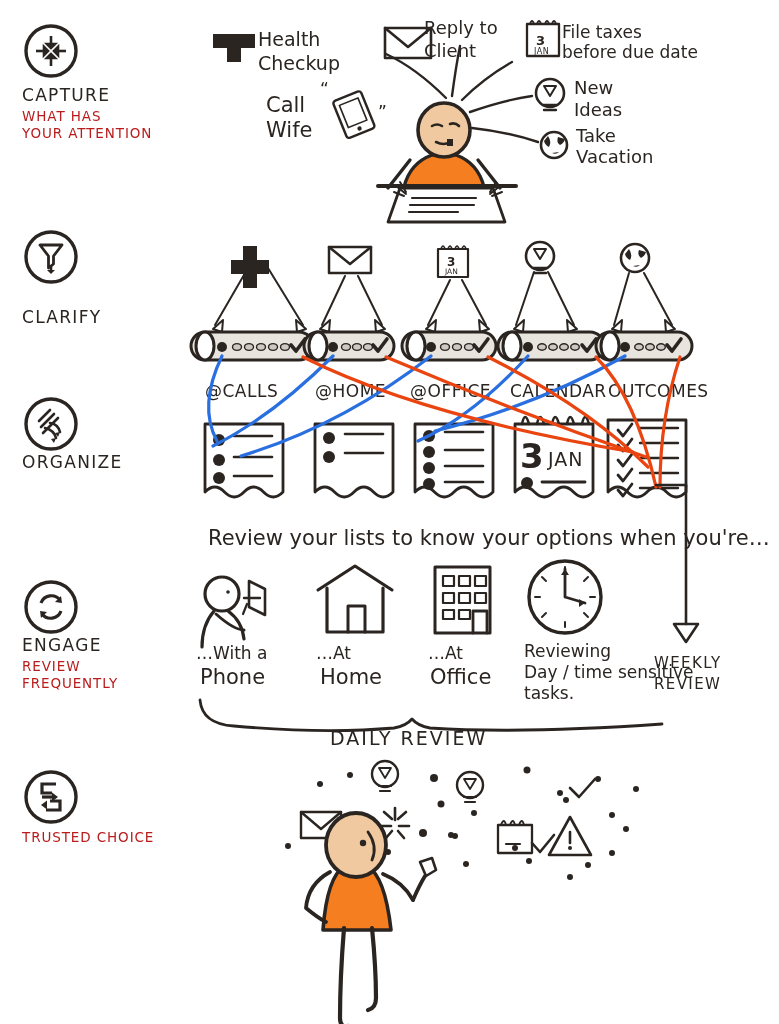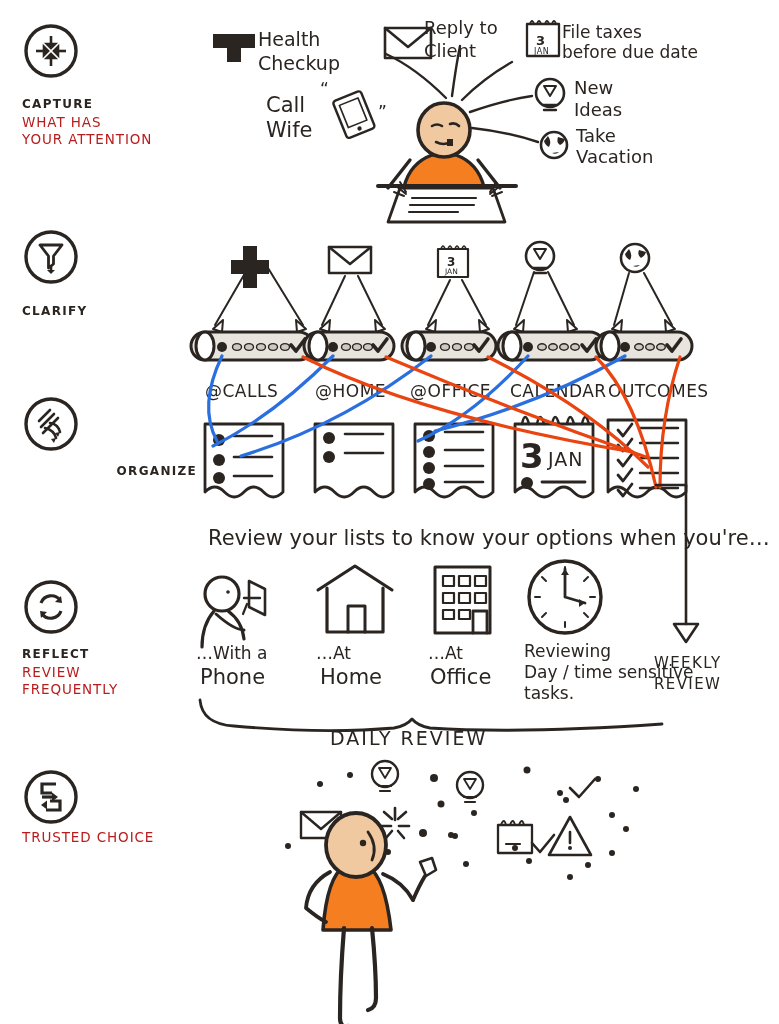--- a/index.html
+++ b/index.html
@@ -2,21 +2,21 @@
 <html><head>
 <meta charset="utf-8">
 <style>
   html,body{margin:0;padding:0;background:#ffffff;}
   body{width:779px;height:1024px;position:relative;overflow:hidden;
        font-family:"DejaVu Sans","Liberation Sans",sans-serif;color:#2b2522;}
   .stage{position:absolute;left:0;top:0;width:779px;height:1024px;}
   svg{display:block;}
   .sidebar-label{position:absolute;}
   .step-title{font-family:"DejaVu Sans","Liberation Sans",sans-serif;
-      font-weight:700;font-size:12px;letter-spacing:1.3px;color:#2b2522;line-height:1.1;margin-top:12px;}
+      font-weight:400;font-size:17px;letter-spacing:1.3px;color:#2b2522;line-height:1.1;}
   .step-sub{font-family:"DejaVu Sans","Liberation Sans",sans-serif;
       font-weight:400;font-size:13.5px;letter-spacing:0.9px;color:#b91c1c;line-height:1.28;
       margin-top:3px;text-transform:uppercase;}
   .icon-circle{position:absolute;}
 </style>
 </head>
 <body>
 
 <div class="stage">
 
@@ -44,53 +44,53 @@
 </div>
 
 <div class="icon-circle" style="left:22px;top:228px;">
   <svg width="58" height="58" viewBox="0 0 58 58">
     <circle cx="29" cy="29" r="25" fill="none" stroke="#2b2522" stroke-width="3.4"></circle>
     <path d="M18 17 h22 l-8.5 11 v8 l-5 4 v-12 z" fill="none" stroke="#2b2522" stroke-width="2.8" stroke-linejoin="round"></path>
     <line x1="29" y1="37" x2="29" y2="43" stroke="#2b2522" stroke-width="2.6"></line>
     <path d="M29 46 l-4 -4 h8 z" fill="#2b2522"></path>
   </svg>
 </div>
-<div class="sidebar-label" style="left:22px;top:293px;width:175px;">
+<div class="sidebar-label" style="left:22px;top:308px;width:175px;">
   <div class="step-title">CLARIFY</div>
 </div>
 
 <div class="icon-circle" style="left:22px;top:395px;">
   <svg width="58" height="58" viewBox="0 0 58 58">
     <circle cx="29" cy="29" r="25" fill="none" stroke="#2b2522" stroke-width="3.4"></circle>
     <g fill="none" stroke="#2b2522" stroke-width="2.6" stroke-linecap="round">
       <path d="M17 26 l11 -11"></path>
           <path d="M19 32 l13 -13"></path>
           <path d="M21 38 l15 -15"></path>
       <path d="M28 28 q8 1 10 9"></path>
           <path d="M23 33 q9 2 11 10"></path>
     </g>
     <path d="M38 37 l-5 1 l3 4 z" fill="#2b2522"></path>
     <path d="M34 43 l-5 1 l3 4 z" fill="#2b2522"></path>
   </svg>
 </div>
-<div class="sidebar-label" style="left:22px;top:453px;width:175px;text-align:right;">
+<div class="sidebar-label" style="left:22px;top:453px;width:175px;">
   <div class="step-title">ORGANIZE</div>
 </div>
 
 <div class="icon-circle" style="left:22px;top:578px;">
   <svg width="58" height="58" viewBox="0 0 58 58">
     <circle cx="29" cy="29" r="25" fill="none" stroke="#2b2522" stroke-width="3.4"></circle>
     <path d="M19 25 a11 11 0 0 1 19 -3" fill="none" stroke="#2b2522" stroke-width="3.2"></path>
     <path d="M39 18 l1 7 l-7 -1 z" fill="#2b2522"></path>
     <path d="M39 33 a11 11 0 0 1 -19 3" fill="none" stroke="#2b2522" stroke-width="3.2"></path>
     <path d="M19 40 l-1 -7 l7 1 z" fill="#2b2522"></path>
   </svg>
 </div>
 <div class="sidebar-label" style="left:22px;top:636px;width:175px;">
-  <div class="step-title">REFLECT</div>
+  <div class="step-title">ENGAGE</div>
   <div class="step-sub">
     <div>REVIEW</div>
     <div>FREQUENTLY</div>
   </div>
 </div>
 
 <div class="icon-circle" style="left:22px;top:768px;">
   <svg width="58" height="58" viewBox="0 0 58 58">
     <circle cx="29" cy="29" r="25" fill="none" stroke="#2b2522" stroke-width="3.4"></circle>
     <path d="M34 16 h-14 v9 h10" fill="none" stroke="#2b2522" stroke-width="3.2"></path>

